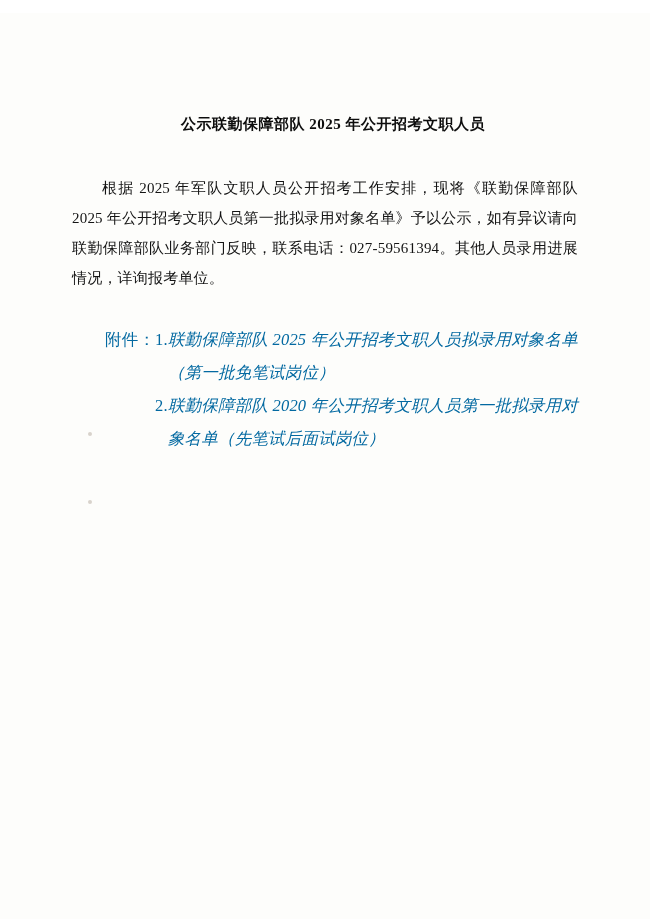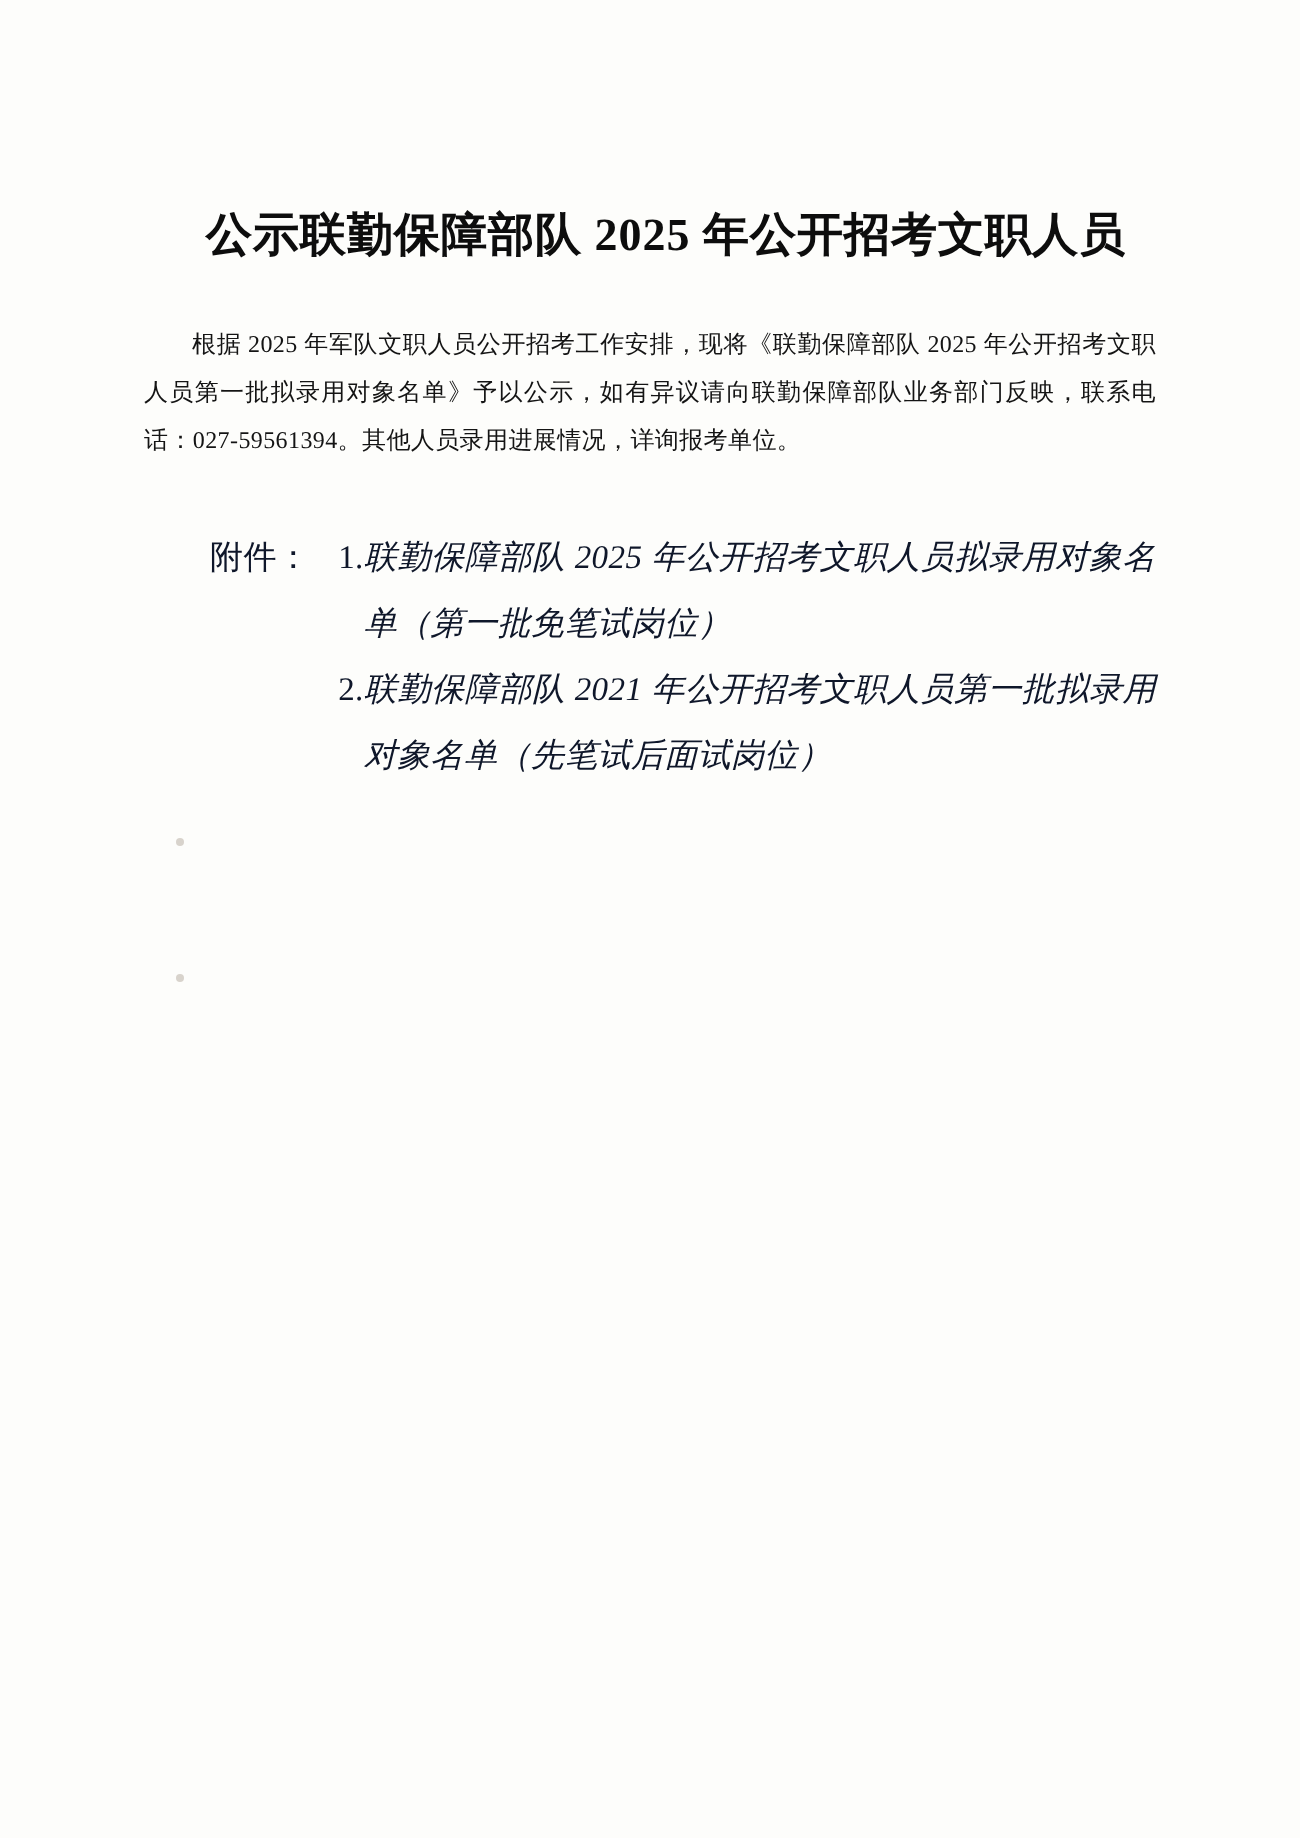--- a/index.html
+++ b/index.html
@@ -16,56 +16,55 @@
   }
   .page {
     position: relative;
     width: 650px;
     height: 919px;
     background: #fdfdfb;
     box-sizing: border-box;
     padding: 0;
   }
   .doc-title {
-    margin: 0;
+    margin: 13px;
     padding: 100px 72px 0 88px;
     text-align: center;
-    font-size: 23px;
+    font-size: 15px;
     font-weight: bold;
     line-height: 1.55;
     letter-spacing: 0.5px;
     color: #0d0d0d;
   }
   .doc-title .title-line {
     display: block;
   }
   .body-block {
     padding: 24px 72px 0 72px;
   }
   .para {
     margin: 0;
-    font-size: 12px;
+    font-size: 15px;
     line-height: 2.0;
     text-align: justify;
     text-justify: inter-ideograph;
     text-indent: 2em;
     color: #141414;
     letter-spacing: 0.2px;
   }
   .attach-block {
     padding: 30px 72px 0 72px;
   }
   .attach-row {
     display: flex;
     align-items: flex-start;
     font-size: 16.5px;
     line-height: 2.0;
-    color: #0f172a;
+    color: #0369a1;
     letter-spacing: 0.2px;
-    gap: 14px;
   }
   .attach-label {
     flex: 0 0 auto;
     padding-left: 2em;
     white-space: nowrap;
   }
   .attach-items {
     flex: 1 1 auto;
     min-width: 0;
   }
@@ -112,21 +111,21 @@
   <div class="attach-block">
     <div class="attach-row">
       <span class="attach-label">附件：</span>
       <div class="attach-items">
         <div class="attach-item">
           <span class="attach-num">1.</span>
           <span class="attach-text">联勤保障部队 2025 年公开招考文职人员拟录用对象名单（第一批免笔试岗位）</span>
         </div>
         <div class="attach-item">
           <span class="attach-num">2.</span>
-          <span class="attach-text">联勤保障部队 2021 年公开招考文职人员第一批拟录用对象名单（先笔试后面试岗位）</span>
+          <span class="attach-text">联勤保障部队 2020 年公开招考文职人员第一批拟录用对象名单（先笔试后面试岗位）</span>
         </div>
       </div>
     </div>
   </div>
 
   <span class="mark mark-a"></span>
   <span class="mark mark-b"></span>
 
 </div>
 

